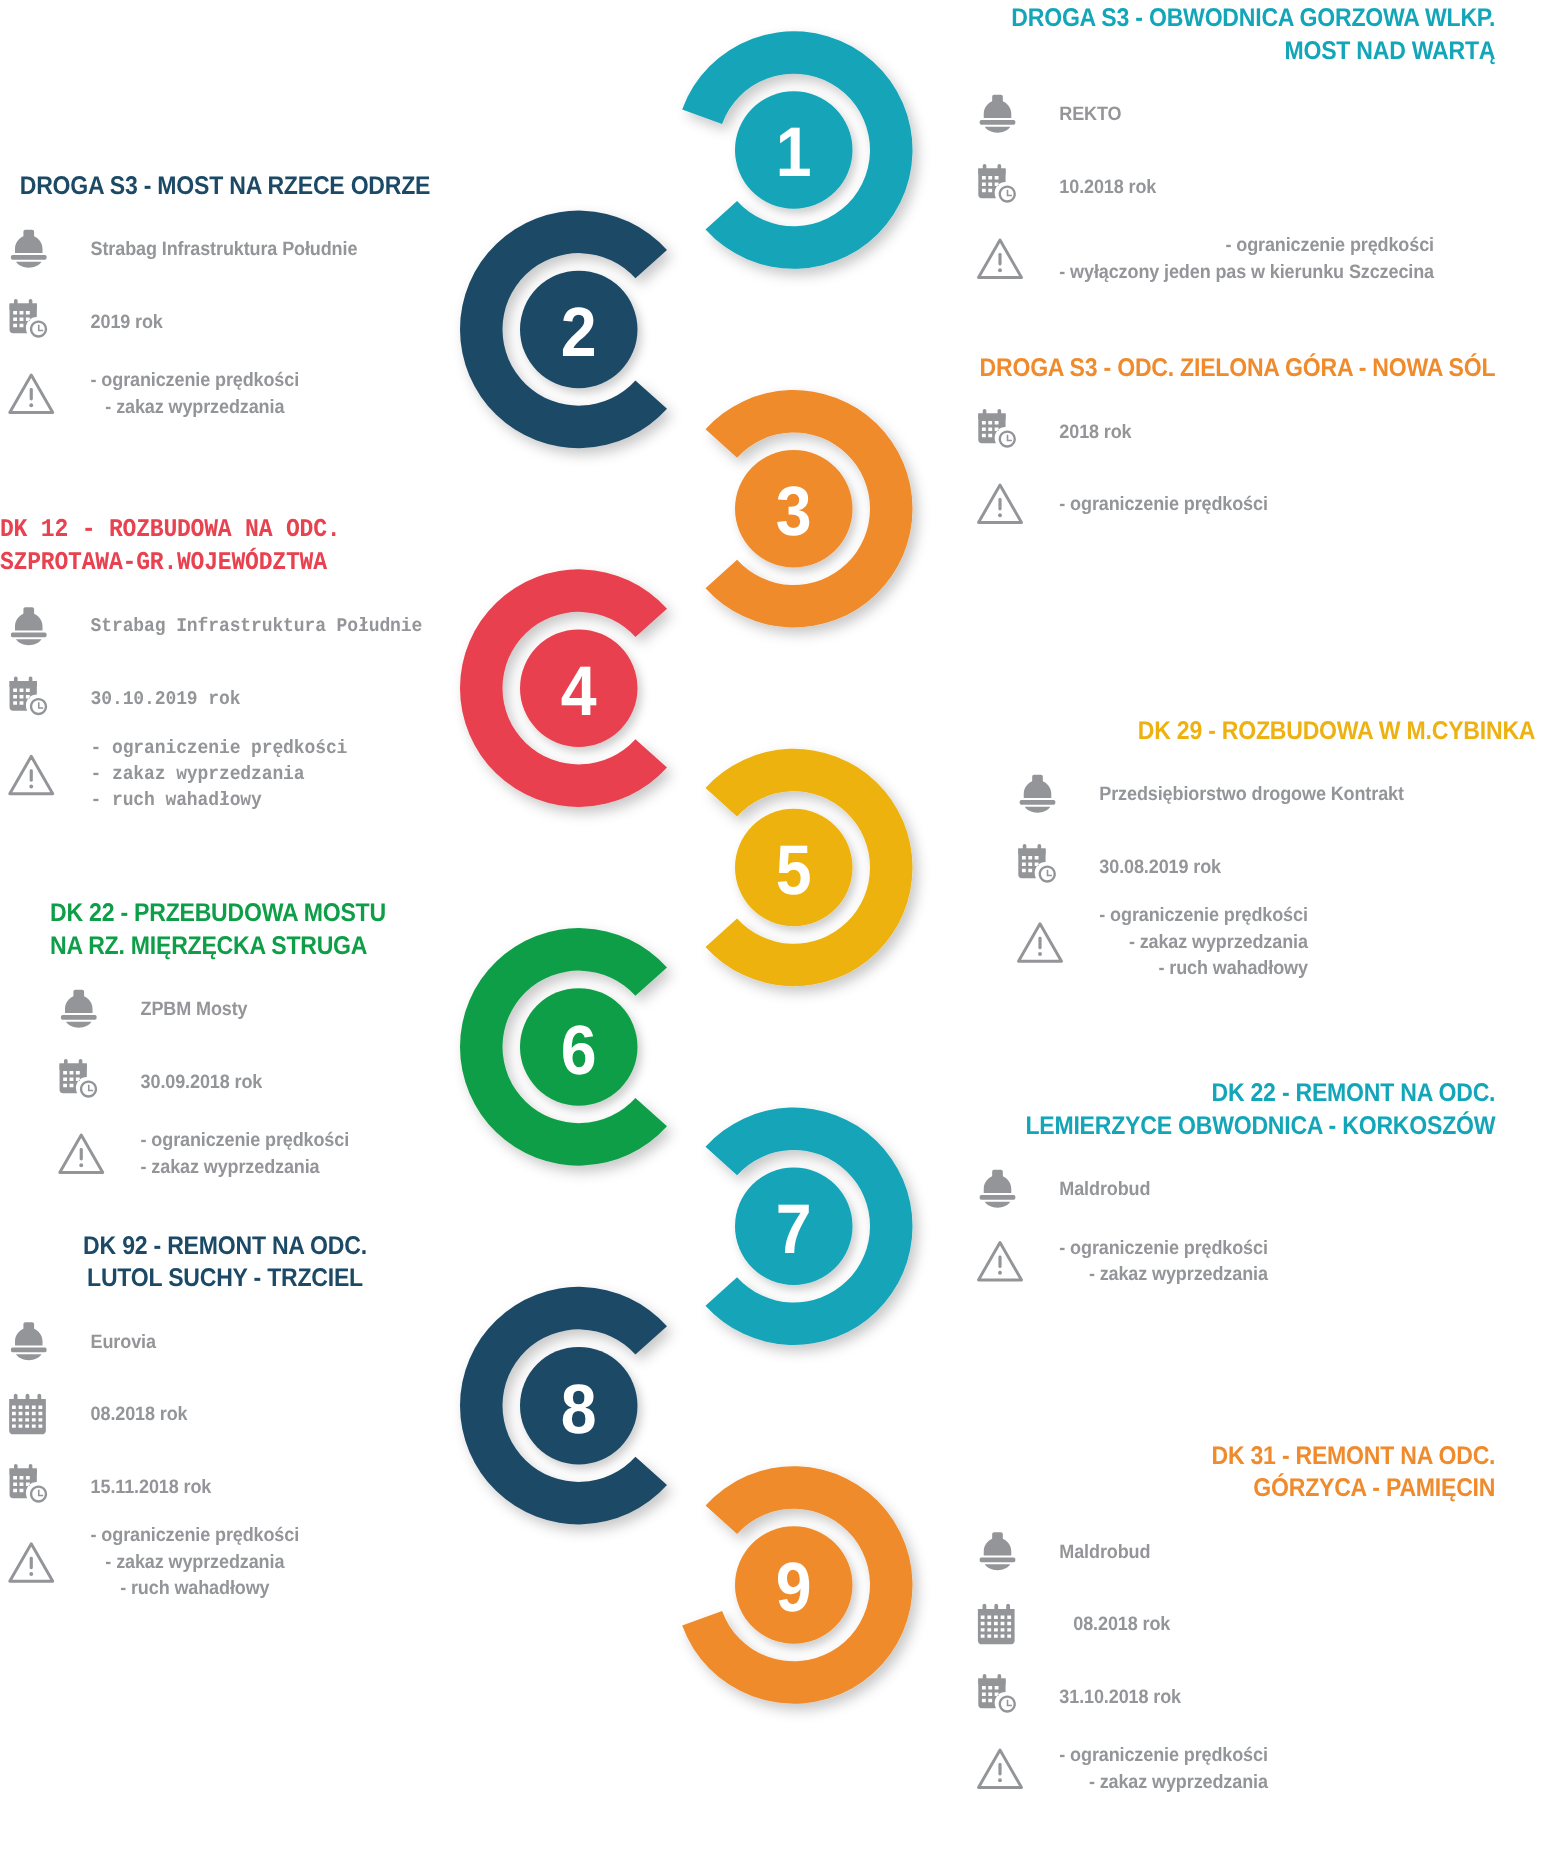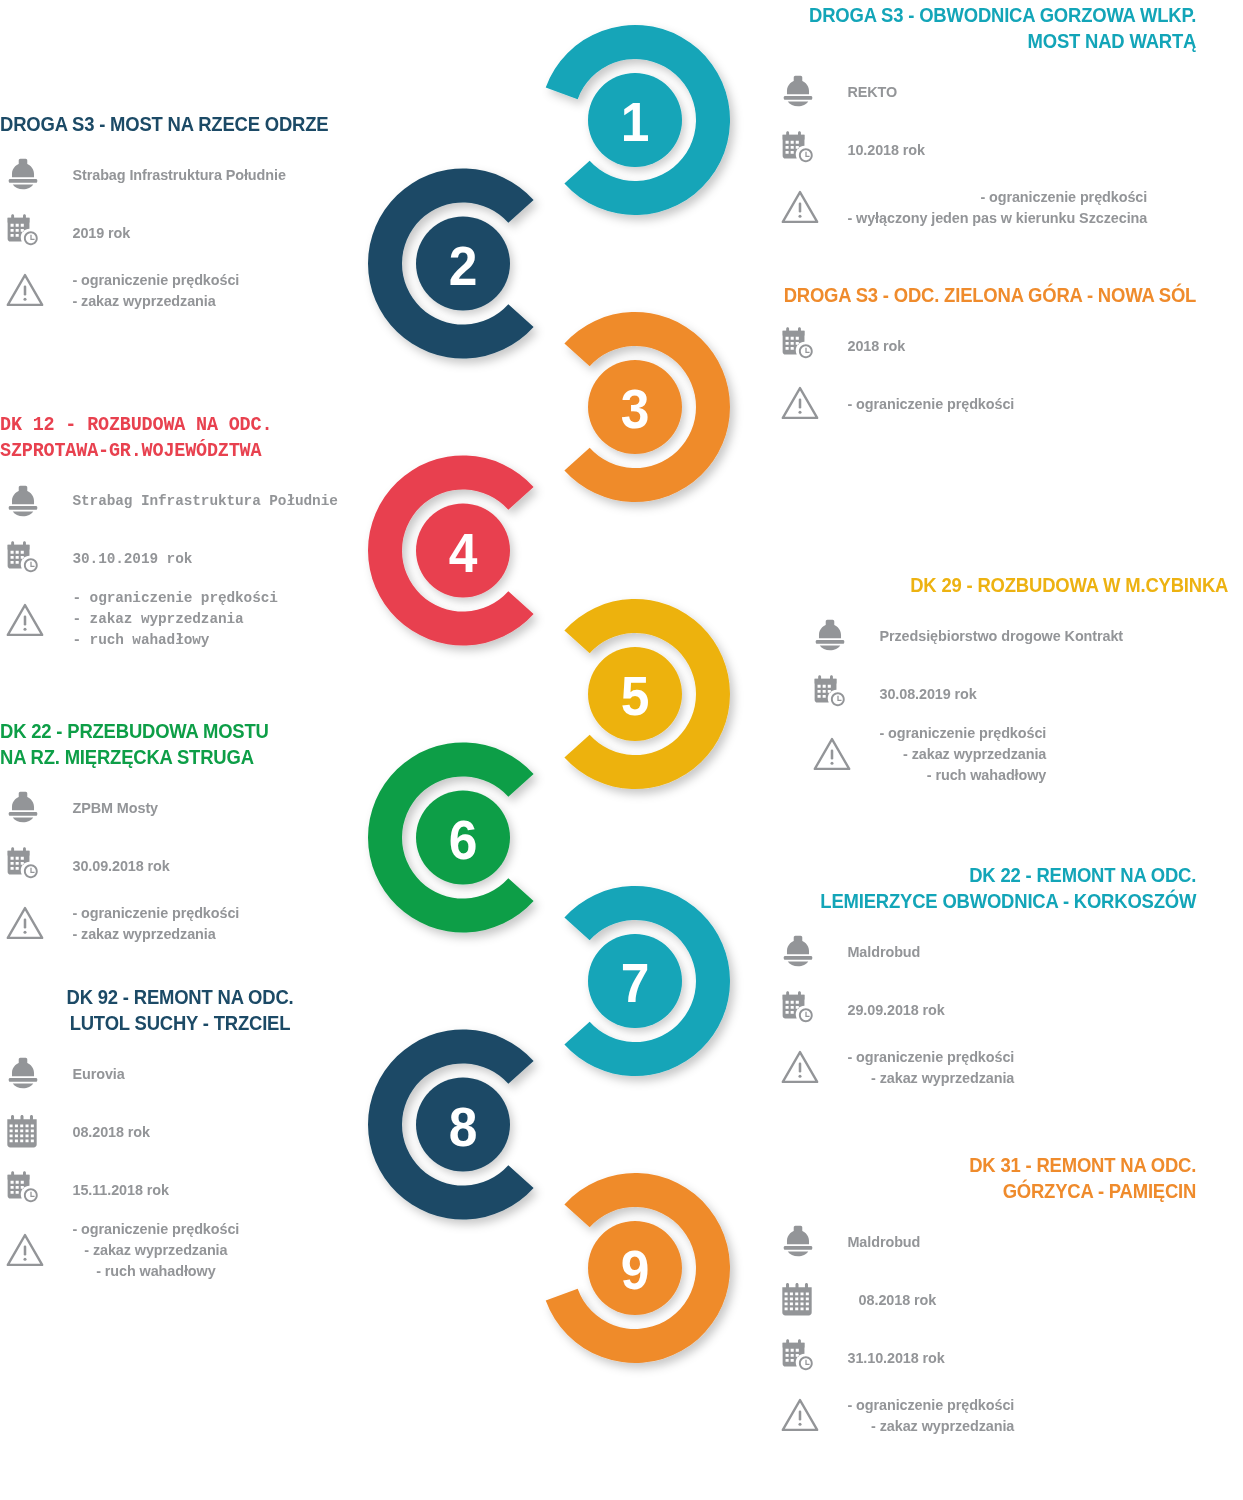--- a/index.html
+++ b/index.html
@@ -161,21 +161,21 @@
                 <circle cx="23" cy="31.2" r="1.7"></circle>
               </g>
             </svg>
         </div>
         <div class="txt">- ograniczenie prędkości
 - wyłączony jeden pas w kierunku Szczecina</div>
       </div>
     </div>
   </div>
 
-  <div class="panel left" style="top:111px;">
+  <div class="panel left" style="top:136px;text-align:center;">
     <div class="panel-title" style="color: rgb(28, 74, 102);">DROGA S3 - MOST NA RZECE ODRZE</div>
     <div class="rows">
       <div class="row">
         <div class="ico">
           <svg class="gicon" width="38" height="38" viewBox="0 0 40 40">
               <g fill="#939598">
                 <path d="M17.2 4h5.6c1 0 1.7.8 1.7 1.8v7.1h-9V5.8C15.5 4.8 16.2 4 17.2 4z"></path>
                 <path d="M20 8.6c-6.4 0-11.6 5-11.6 11.3v3.6h23.2v-3.6C31.6 13.6 26.4 8.6 20 8.6zM14.2 12.2c-2 1.6-3.3 3.9-3.6 6.5h3.6v-6.5zm11.6 0v6.5h3.6c-.3-2.6-1.6-4.9-3.6-6.5z"></path>
                 <path d="M6.4 25.2h27.2c.8 0 1.4.6 1.4 1.4v1.2c0 .8-.6 1.4-1.4 1.4H6.4c-.8 0-1.4-.6-1.4-1.4v-1.2c0-.8.6-1.4 1.4-1.4z"></path>
                 <path d="M9.2 31h21.6c-2 3-6.2 5-10.8 5s-8.8-2-10.8-5z"></path>
@@ -346,21 +346,21 @@
               </g>
             </svg>
         </div>
         <div class="txt">- ograniczenie prędkości
 - zakaz wyprzedzania
 - ruch wahadłowy</div>
       </div>
     </div>
   </div>
 
-  <div class="panel left" style="top:718px;">
+  <div class="panel left" style="top:718px;margin-left:40px;">
     <div class="panel-title" style="color: rgb(13, 158, 71);">DK 22 - PRZEBUDOWA MOSTU
 NA RZ. MIĘRZĘCKA STRUGA</div>
     <div class="rows">
       <div class="row">
         <div class="ico">
           <svg class="gicon" width="38" height="38" viewBox="0 0 40 40">
               <g fill="#939598">
                 <path d="M17.2 4h5.6c1 0 1.7.8 1.7 1.8v7.1h-9V5.8C15.5 4.8 16.2 4 17.2 4z"></path>
                 <path d="M20 8.6c-6.4 0-11.6 5-11.6 11.3v3.6h23.2v-3.6C31.6 13.6 26.4 8.6 20 8.6zM14.2 12.2c-2 1.6-3.3 3.9-3.6 6.5h3.6v-6.5zm11.6 0v6.5h3.6c-.3-2.6-1.6-4.9-3.6-6.5z"></path>
                 <path d="M6.4 25.2h27.2c.8 0 1.4.6 1.4 1.4v1.2c0 .8-.6 1.4-1.4 1.4H6.4c-.8 0-1.4-.6-1.4-1.4v-1.2c0-.8.6-1.4 1.4-1.4z"></path>
@@ -412,35 +412,20 @@
           <svg class="gicon" width="38" height="38" viewBox="0 0 40 40">
               <g fill="#939598">
                 <path d="M17.2 4h5.6c1 0 1.7.8 1.7 1.8v7.1h-9V5.8C15.5 4.8 16.2 4 17.2 4z"></path>
                 <path d="M20 8.6c-6.4 0-11.6 5-11.6 11.3v3.6h23.2v-3.6C31.6 13.6 26.4 8.6 20 8.6zM14.2 12.2c-2 1.6-3.3 3.9-3.6 6.5h3.6v-6.5zm11.6 0v6.5h3.6c-.3-2.6-1.6-4.9-3.6-6.5z"></path>
                 <path d="M6.4 25.2h27.2c.8 0 1.4.6 1.4 1.4v1.2c0 .8-.6 1.4-1.4 1.4H6.4c-.8 0-1.4-.6-1.4-1.4v-1.2c0-.8.6-1.4 1.4-1.4z"></path>
                 <path d="M9.2 31h21.6c-2 3-6.2 5-10.8 5s-8.8-2-10.8-5z"></path>
               </g>
             </svg>
         </div>
         <div class="txt">Maldrobud</div>
-      </div>
-      <div class="row">
-        <div class="ico">
-          <svg class="gicon" width="40" height="40" viewBox="0 0 44 44">
-              <g fill="#939598">
-                <path d="M9.5 2.5c.9 0 1.6.7 1.6 1.6v3.3c0 .9-.7 1.6-1.6 1.6s-1.6-.7-1.6-1.6V4.1c0-.9.7-1.6 1.6-1.6z"></path>
-                <path d="M22.5 2.5c.9 0 1.6.7 1.6 1.6v3.3c0 .9-.7 1.6-1.6 1.6s-1.6-.7-1.6-1.6V4.1c0-.9.7-1.6 1.6-1.6z"></path>
-                <path d="M4 6.4h24v5.2H4z"></path>
-                <path d="M4 6.4v23.2c0 1.6 1.3 2.9 2.9 2.9h12.6c-.7-1.4-1.1-3-1.1-4.6 0-5.3 4.3-9.6 9.6-9.6V6.4H4zm3.2 6.6h3.4v3.1H7.2V13zm5.6 0h3.4v3.1h-3.4V13zm5.6 0h3.4v3.1h-3.4V13zM7.2 18.6h3.4v3.1H7.2v-3.1zm5.6 0h3.4v3.1h-3.4v-3.1zm5.6 0h3.4v3.1h-3.4v-3.1zM7.2 24.2h3.4v3.1H7.2v-3.1zm5.6 0h3.4v3.1h-3.4v-3.1z"></path>
-                <path d="M29.5 21.3c-4.2 0-7.6 3.4-7.6 7.6s3.4 7.6 7.6 7.6 7.6-3.4 7.6-7.6-3.4-7.6-7.6-7.6zm0 2.1c3 0 5.5 2.5 5.5 5.5s-2.5 5.5-5.5 5.5-5.5-2.5-5.5-5.5 2.5-5.5 5.5-5.5z"></path>
-                <path d="M29 25.1h1.4v4.3h3.2v1.4H29z"></path>
-              </g>
-            </svg>
-        </div>
-        <div class="txt">29.09.2018 rok</div>
       </div>
       <div class="row warn">
         <div class="ico">
           <svg class="gicon" width="42" height="38" viewBox="0 0 46 42">
               <g fill="none" stroke="#939598" stroke-width="2.6" stroke-linejoin="round">
                 <path d="M23 4.5 42 37.5H4z"></path>
               </g>
               <g fill="#939598">
                 <rect x="21.6" y="16" width="2.8" height="11" rx="1.3"></rect>
                 <circle cx="23" cy="31.2" r="1.7"></circle>

